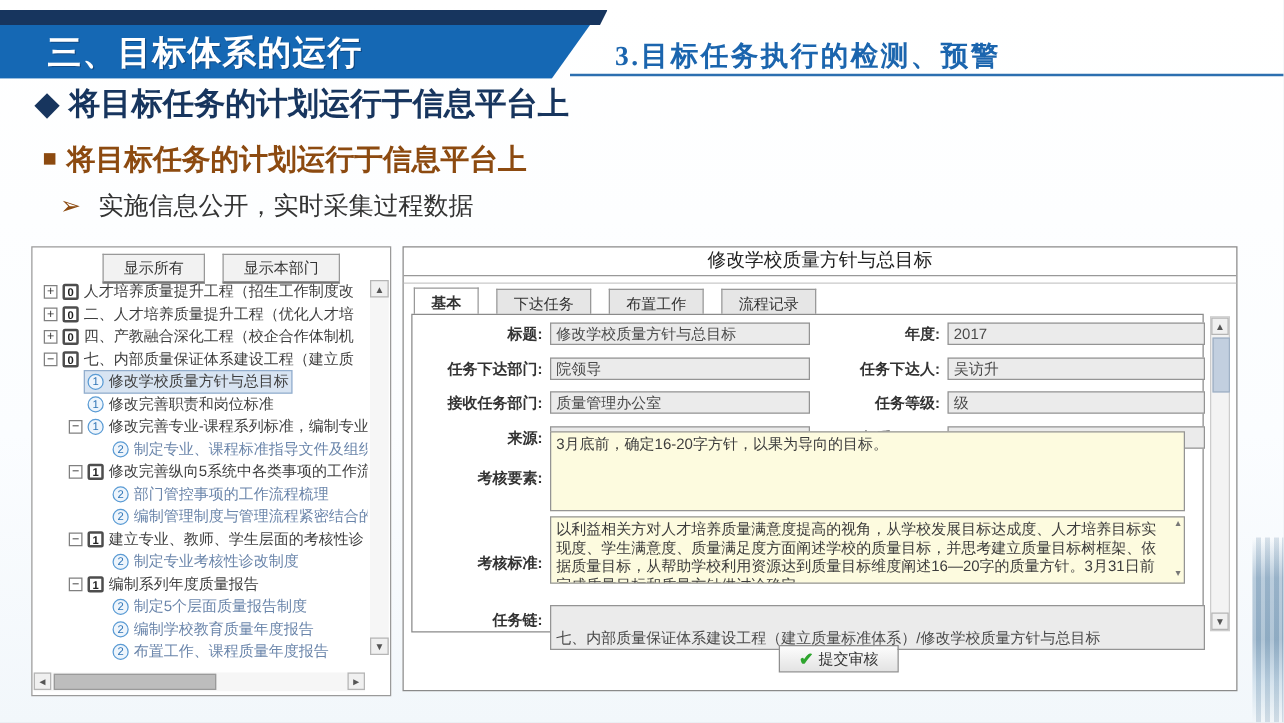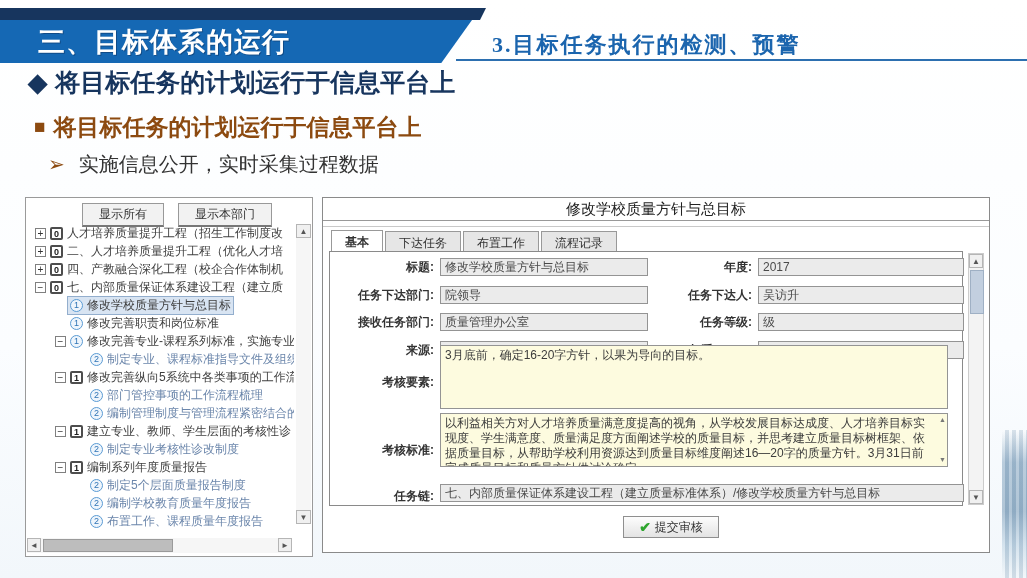--- a/index.html
+++ b/index.html
@@ -52,40 +52,40 @@
   .hs-thumb{position:absolute;left:16px;top:1px;height:13px;width:130px;background:#bdbdbd;border:1px solid #9a9a9a;box-sizing:border-box;cursor:grab;}
   .form-vscroll{position:absolute;right:5px;top:55px;width:16px;height:252px;background:#f3f3f3;border:1px solid #ccc;box-sizing:border-box;}
   .vs-thumb{position:absolute;left:1px;top:16px;width:12px;height:42px;background:#c2cfdf;border:1px solid #9fb0c4;cursor:grab;}
 
   
   .form-panel{position:absolute;left:322px;top:197px;width:668px;height:356px;background:#fff;
               border:1px solid #8a8a8a;box-sizing:border-box;}
   .form-title{position:absolute;left:0;right:0;top:0;height:22px;border-bottom:1px solid #999;
               text-align:center;font-size:15px;color:#222;line-height:22px;font-family:"Liberation Serif",serif;}
   .form-rule{position:absolute;left:0;right:0;top:28px;height:1px;background:#c9c9c9;}
-  .tabs{position:absolute;left:8px;top:31px;display:flex;align-items:flex-end;gap:2px;}
+  .tabs{position:absolute;left:8px;top:31px;display:flex;align-items:flex-end;gap:14px;}
   .tab{font-size:12px;color:#333;background:#e6e6e6;border:1px solid #999;border-bottom:none;
        padding:3px 13px;cursor:pointer;}
   .tab.active{background:#fff;font-weight:bold;padding-bottom:5px;position:relative;top:1px;}
   .form-body{position:absolute;left:6px;right:26px;top:53px;height:255px;border:1px solid #8a8a8a;box-sizing:border-box;background:#fff;}
   .f-row{position:absolute;left:0;right:0;height:20px;}
   .f-label{position:absolute;font-size:12px;color:#333;text-align:right;line-height:19px;font-weight:bold;}
   .f-label.fl{left:0;width:104px;}
   .f-label.fr{left:318px;width:104px;}
   .f-input{position:absolute;height:18px;box-sizing:border-box;background:#ebebeb;border:1px solid #949494;
            font-size:12px;color:#4a4a4a;line-height:16px;padding:0 4px;overflow:hidden;white-space:nowrap;}
   .f-input.fi-l{left:110px;width:208px;}
   .f-input.fi-r{left:428px;width:206px;}
   .area-label{position:absolute;left:0;width:104px;font-size:12px;color:#333;text-align:right;font-weight:bold;}
   .area{position:absolute;left:110px;width:508px;box-sizing:border-box;background:#fdfbе3;
         background-color:#fdfbdf;border:1px solid #949494;font-size:12px;color:#3c3c3c;
         padding:2px 14px 2px 4px;line-height:15px;overflow:hidden;}
   .area-mini-arrow{position:absolute;right:1px;font-size:7px;color:#777;line-height:8px;}
   .chain-input{position:absolute;left:110px;width:524px;height:18px;box-sizing:border-box;background:#ebebeb;
-               border:1px solid #949494;font-size:12px;color:#4a4a4a;line-height:16px;padding:0 4px;
+               border:1px solid #949494;font-size:12px;color:#4a4a4a;line-height:16px;padding:17px 4px;
                overflow:hidden;white-space:nowrap;}
   .submit-btn{position:absolute;left:300px;top:318px;width:96px;height:22px;box-sizing:border-box;
               background:linear-gradient(180deg,#fdfdfd,#e3e3e3);border:1px solid #8f8f8f;
               display:flex;align-items:center;justify-content:center;gap:4px;font-size:12px;color:#333;cursor:pointer;}
   .check{color:#2ea52e;font-weight:bold;font-size:14px;line-height:14px;}
 
   
   .city{position:absolute;right:0;top:430px;width:25px;height:148px;
         background:linear-gradient(180deg,rgba(160,185,208,0) 0%,#a3bcd1 22%,#96b2c9 55%,#c7dae8 78%,#eef4f8 100%);}
   .city:before{content:"";position:absolute;inset:0;
@@ -156,21 +156,21 @@
         <div class="tree-row" style="padding-left: 41px;">
           <span class="row-inner">
             <span class="circle-num">1</span>
             <span class="tree-label">修改完善职责和岗位标准</span>
           </span>
         </div>
         <div class="tree-row" style="padding-left: 26px;">
           <span class="row-inner">
             <span class="expander">−</span>
             <span class="circle-num">1</span>
-            <span class="tree-label">修改完善专业-课程系列标准，实施专业</span>
+            <span class="tree-label">修改完善专业-课程系列标准，编制专业</span>
           </span>
         </div>
         <div class="tree-row lv2" style="padding-left: 61px;">
           <span class="row-inner">
             <span class="circle-num">2</span>
             <span class="tree-label">制定专业、课程标准指导文件及组织</span>
           </span>
         </div>
         <div class="tree-row" style="padding-left: 26px;">
           <span class="row-inner">

